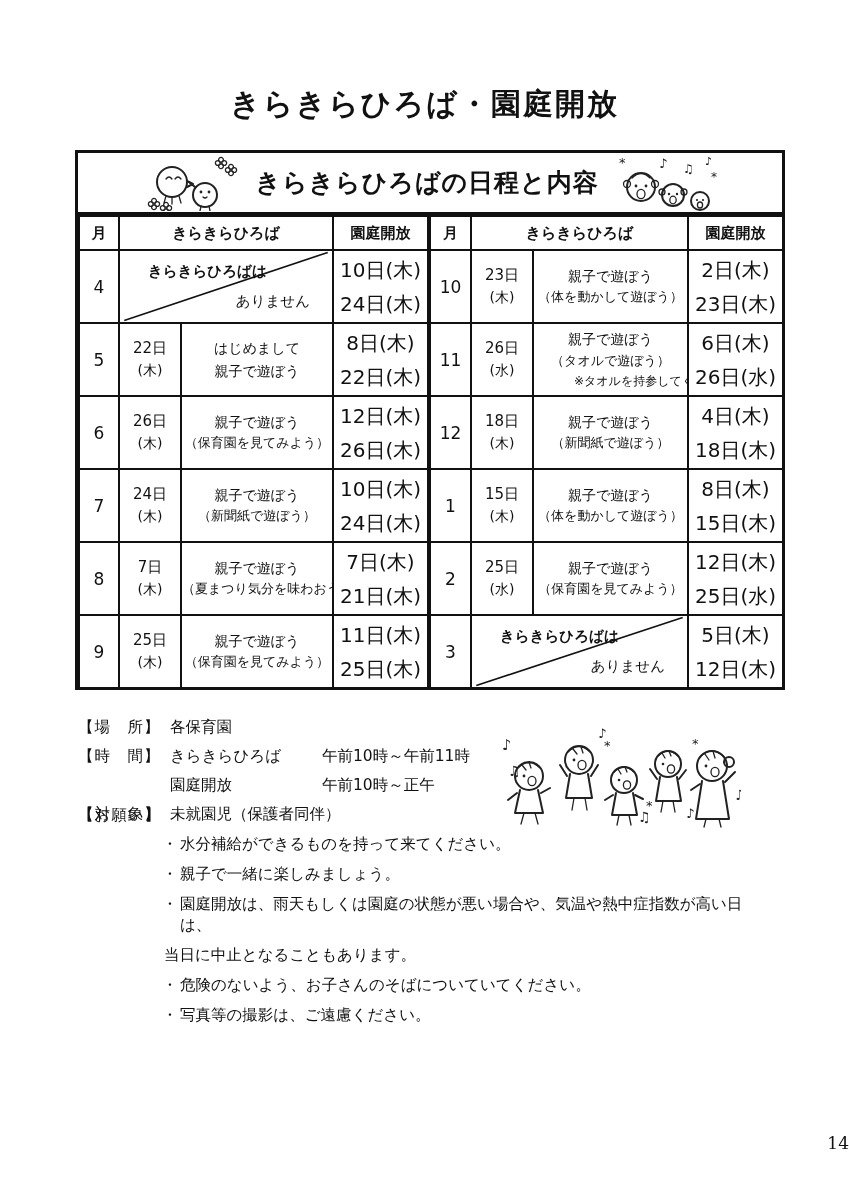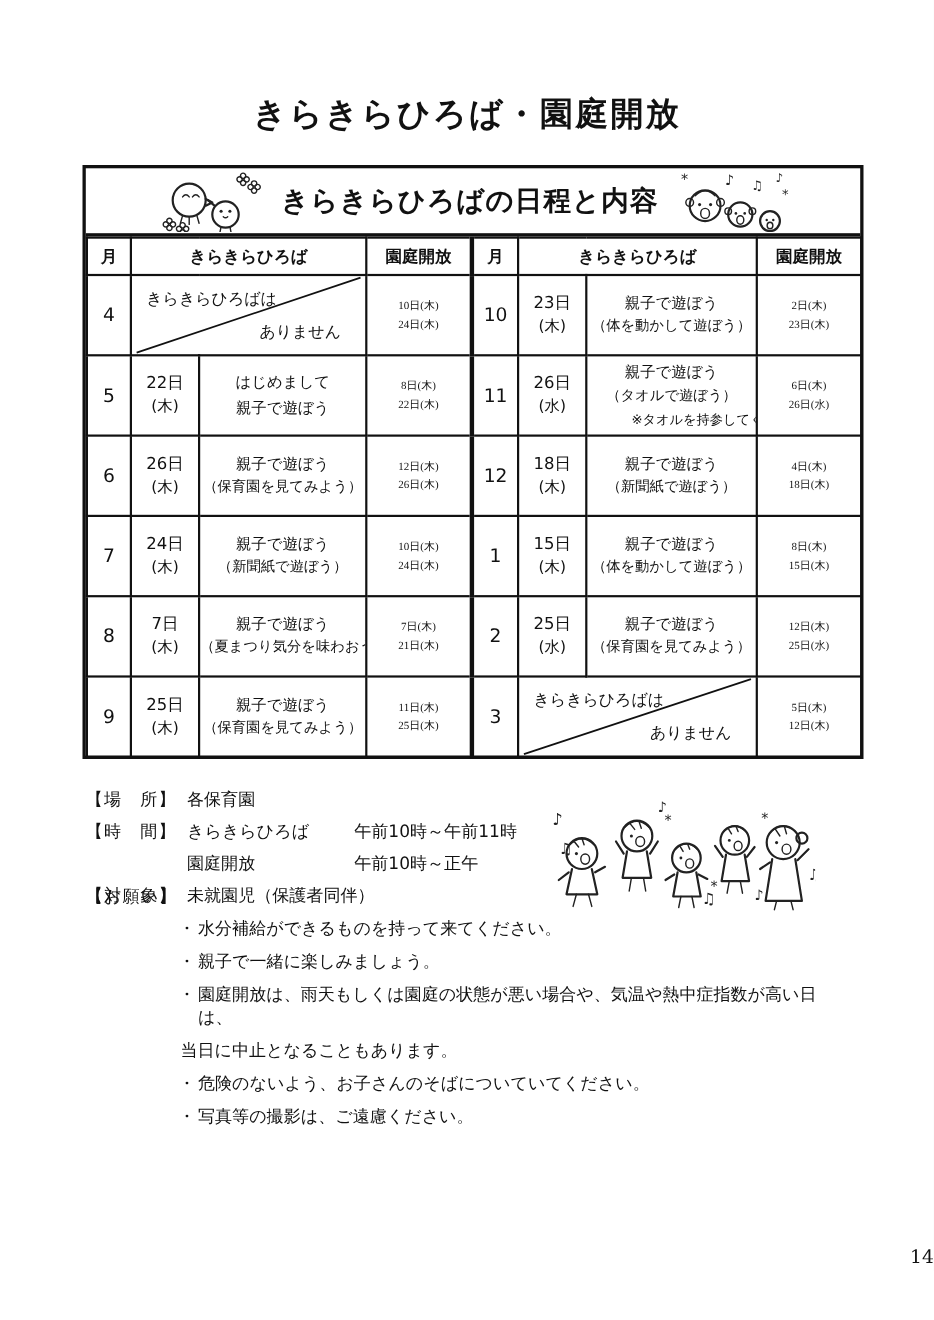--- a/index.html
+++ b/index.html
@@ -36,25 +36,25 @@
   .sched tbody tr{height:73px;}
   .sched th{font-size:15px;font-weight:bold;}
   .thickL{border-left:4px solid #111 !important;}
   .c-month{font-size:17px;}
   .c-date{font-size:15px;line-height:1.55;}
   .c-date .day{font-size:14px;}
   .c-act{text-align:left;padding-left:9px;line-height:1.6;}
   .c-act .a1{font-size:14px;}
   .c-act .a2{font-size:13px;white-space:nowrap;}
   .c-act .a3{font-size:12px;white-space:nowrap;padding-left:40px;}
-  .c-garden{font-size:10px;line-height:1.7;white-space:nowrap;font-family:Liberation Serif, serif;}
+  .c-garden{font-size:20px;line-height:1.7;white-space:nowrap;}
   .c-closed{position:relative;}
   .diag{position:absolute;left:0;top:0;width:100%;height:100%;}
   .diag line{stroke:#111;stroke-width:1.6;vector-effect:non-scaling-stroke;}
-  .closed-a{position:absolute;top:11px;left:13px;font-size:14.5px;}
+  .closed-a{position:absolute;top:11px;left:28px;font-size:14.5px;font-weight:bold;}
   .closed-b{position:absolute;bottom:11px;right:22px;font-size:14.5px;}
   
   .info{position:absolute;left:78px;top:717px;width:440px;font-size:15.5px;}
   .info-row{display:flex;margin-bottom:8px;}
   .ilabel{width:92px;flex:none;letter-spacing:1px;}
   .iname{width:152px;flex:none;}
   
   .requests{position:absolute;left:78px;top:805px;width:690px;font-size:15.5px;}
   .req-heading{margin-bottom:8px;letter-spacing:1px;}
   .bullets{margin-left:84px;}

